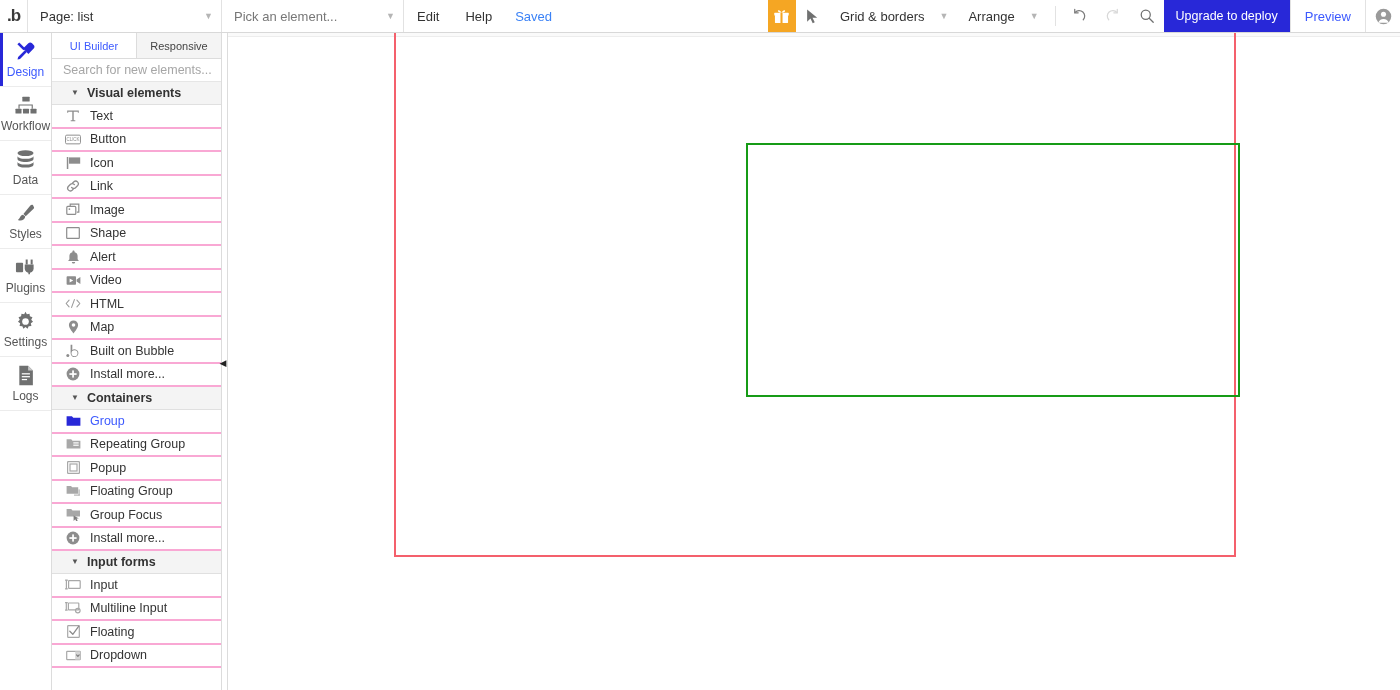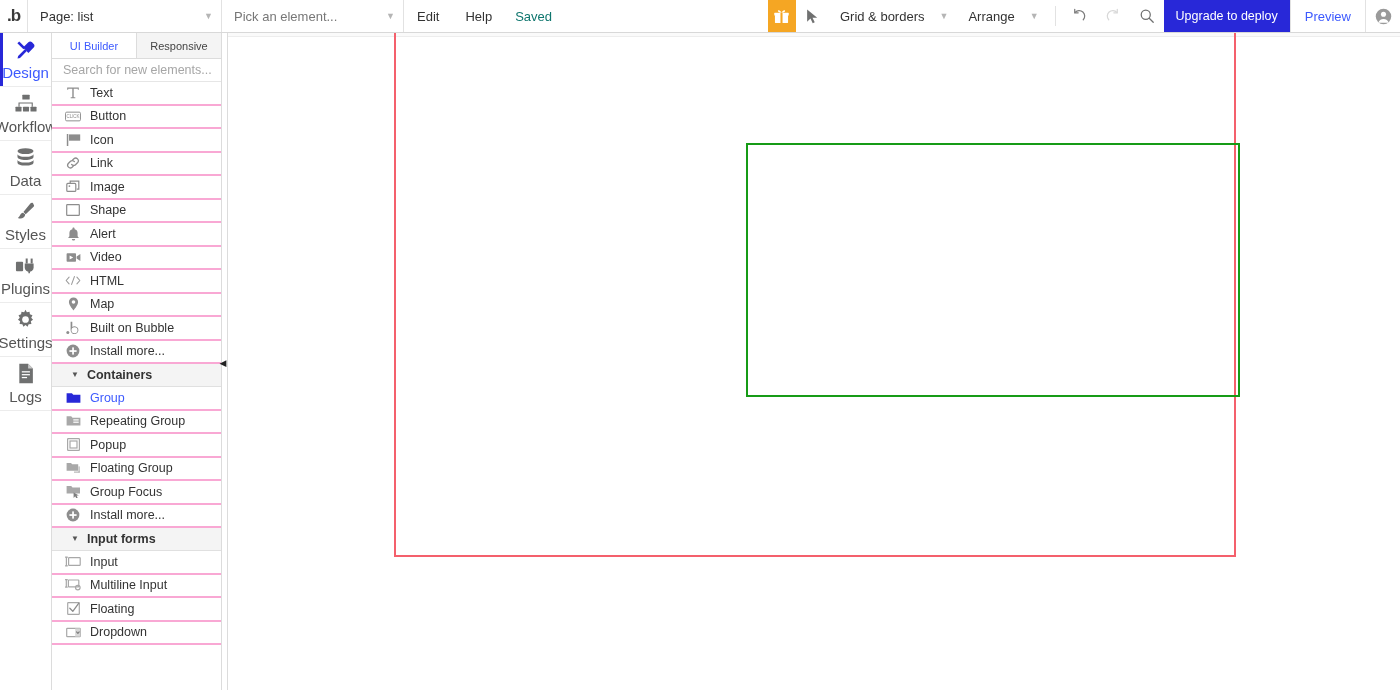--- a/index.html
+++ b/index.html
@@ -44,21 +44,21 @@
   }
   #page-select { width: 194px; align-items: center; }
   #element-select { width: 182px; }
 
   .tb-menu {
     display: flex; align-items: center; padding: 0 13px;
     font-size: 13px; color: #333; cursor: default;
   }
   .tb-status {
     display: flex; align-items: center; padding: 13px 10px;
-    font-size: 13px; color: #0f766e;
+    font-size: 13px; color: #3b82f6;
   }
   .tb-spacer { flex: 1; }
 
   .tb-gift {
     width: 28px; background: #f5a623;
     display: flex; align-items: center; justify-content: center;
     cursor: pointer;
   }
   .tb-iconbtn {
     width: 34px; display: flex; align-items: center; justify-content: center;
@@ -93,21 +93,21 @@
     width: 52px; height: 657px;
     background: #ffffff;
     border-right: 1px solid #dcdcdc;
   }
   .rail-item {
     height: 54px; display: flex; flex-direction: column;
     align-items: center; justify-content: center; gap: 3px;
     border-bottom: 1px solid #ececec;
     cursor: pointer; position: relative;
   }
-  .rail-item .rail-label { font-size: 15px; color: #555; }
+  .rail-item .rail-label { font-size: 12px; color: #555; }
   .rail-item.active .rail-label { color: #3d5afe; }
   .rail-item.active::before {
     content: ""; position: absolute; left: 0; top: 0; bottom: 0;
     width: 3px; background: #2828d8;
   }
   .rail-ico { height: 22px; display: flex; align-items: center; }
 
   
   .panel {
     position: absolute; top: 33px; left: 52px;
@@ -375,20 +375,24 @@
     <div class="panel-tabs">
       <div class="panel-tab active">UI Builder</div>
       <div class="panel-tab">Responsive</div>
     </div>
 
 
     <div class="search-row">
       <span class="ph">Search for new elements...</span>
     </div>
 
+    <div class="sec-head">
+      <span class="tri down"></span>
+      <span class="sec-label">Visual elements</span>
+    </div>
 
     <div class="el-row">
       <span class="el-ico">
         <svg width="14" height="14" viewBox="0 0 14 14" fill="#8d8d8d">
           <path d="M1.2 1.5h11.6v2.3h-1V2.8H7.7v8.5h1.6v1H4.7v-1h1.6V2.8H2.2v1H1.2z"></path>
         </svg>
       </span>
       <span class="el-label">Text</span>
     </div>
 

